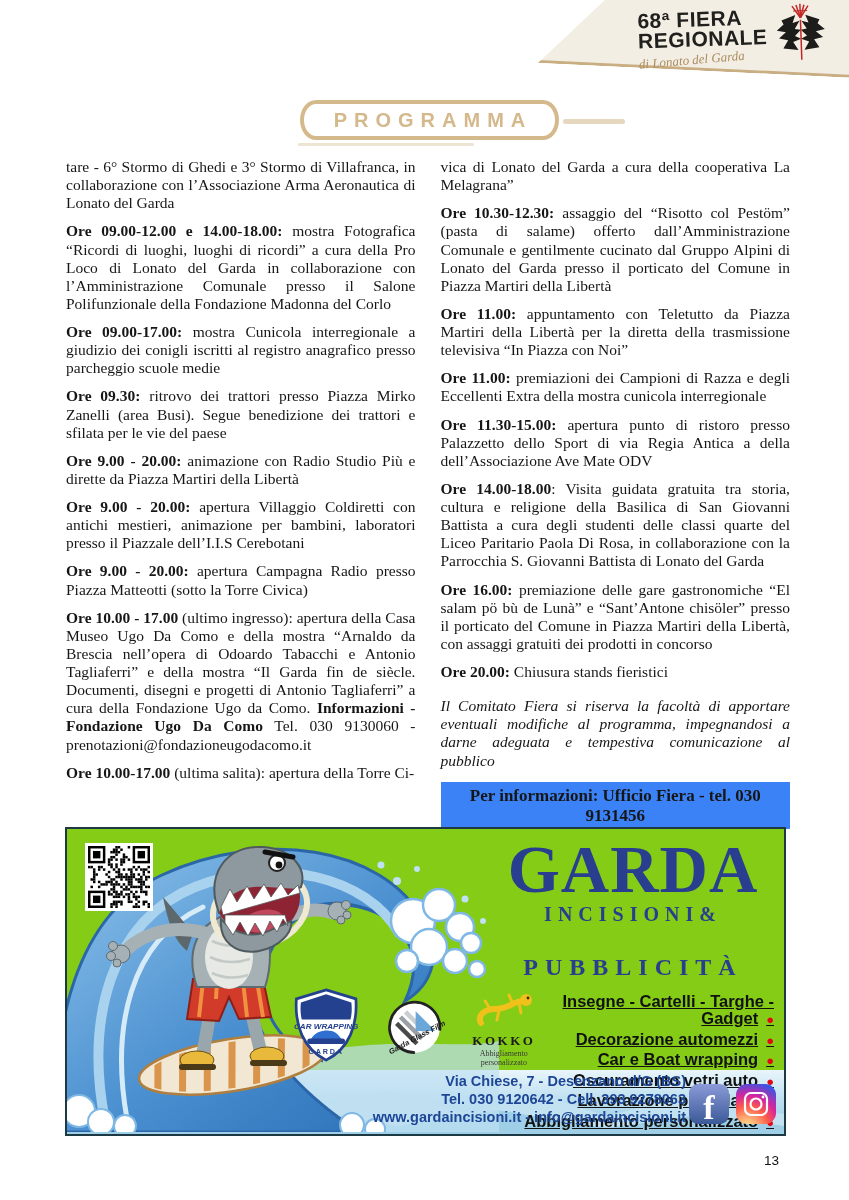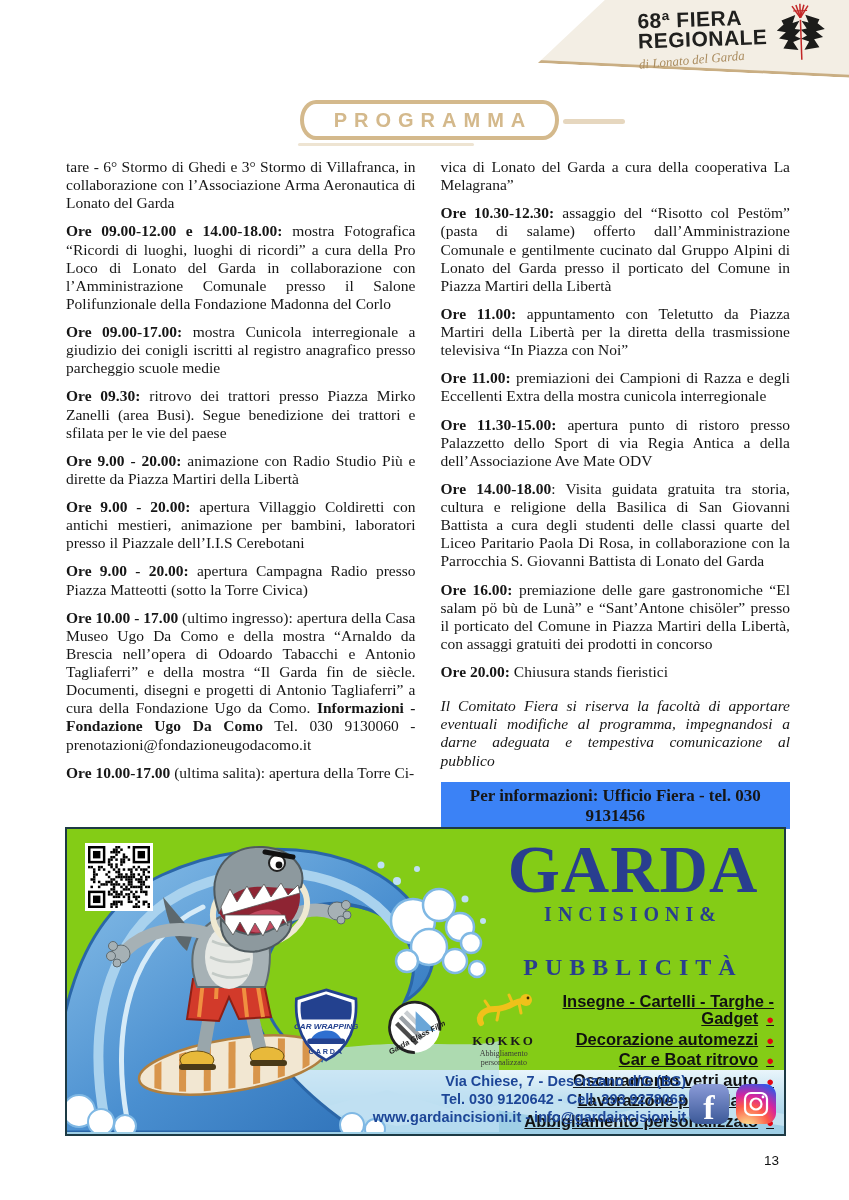--- a/index.html
+++ b/index.html
@@ -439,21 +439,21 @@
         <rect x="2" y="20" width="3" height="3" fill="#000"></rect>
       </svg>
 
     <div class="ad-right">
       <div class="garda-title">GARDA</div>
       <div class="garda-sub1">INCISIONI&amp;</div>
       <div class="garda-sub2">PUBBLICITÀ</div>
       <ul class="services">
           <li>Insegne - Cartelli - Targhe - Gadget</li>
           <li>Decorazione automezzi</li>
-          <li>Car e Boat ritrovo</li>
+          <li>Car e Boat wrapping</li>
           <li>Oscuramento vetri auto</li>
           <li>Lavorazione plexiglass</li>
           <li>Abbigliamento personalizzato</li>
         </ul>
     </div>
 
     <div class="partners">
       <svg width="78" height="84" viewBox="0 0 78 84">
         <path d="M39,3 L72,13 C74,42 65,68 39,81 C13,68 4,42 6,13 Z" fill="#ffffff" stroke="#23418f" stroke-width="3"></path>
         <path d="M39,8 L67,17 C68,26 67,32 66,36 L12,36 C11,32 10,26 11,17 Z" fill="#23418f"></path>

